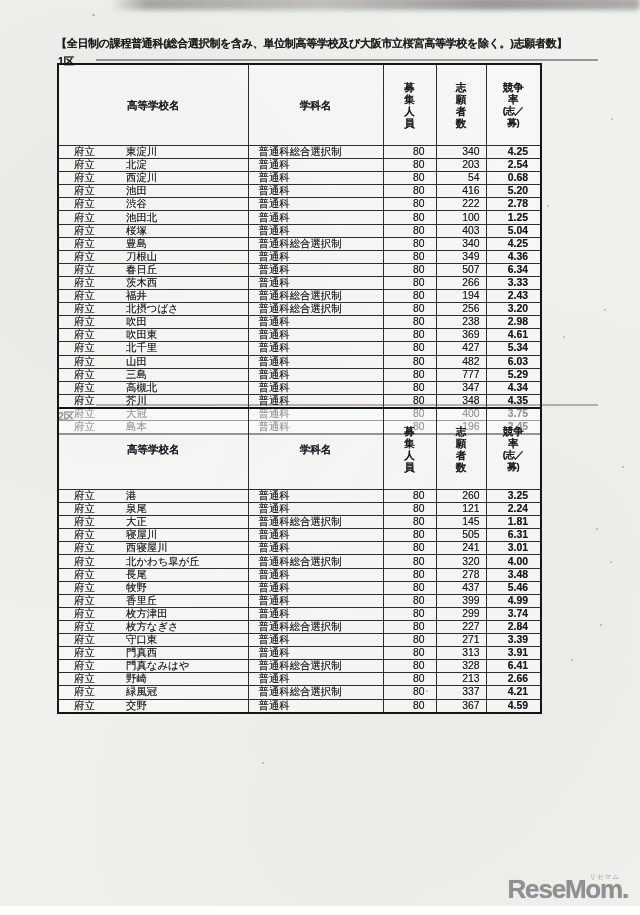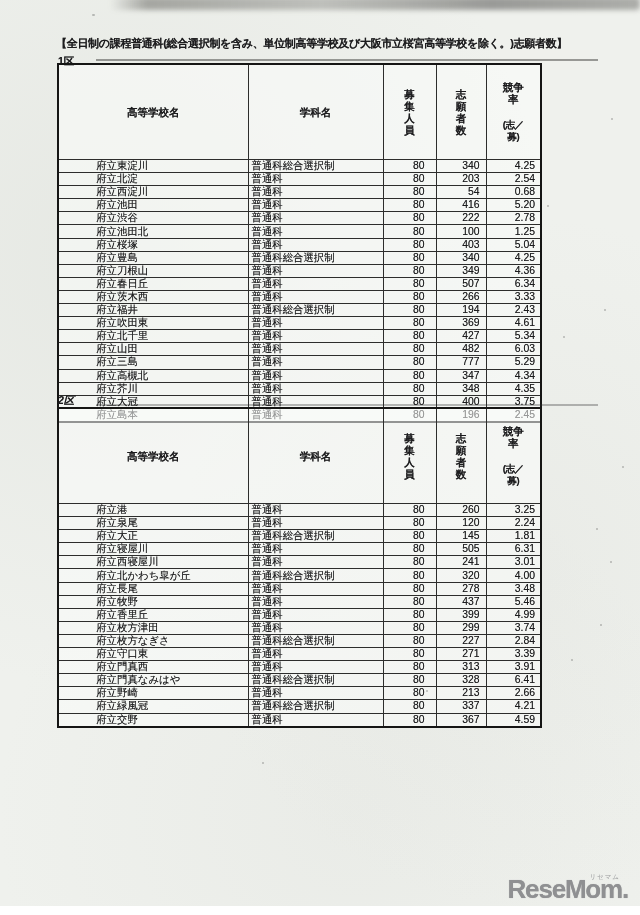--- a/index.html
+++ b/index.html
@@ -21,41 +21,41 @@
   }
   .doc-title{
     position:absolute;left:56px;top:36px;white-space:nowrap;
     font-size:11px;font-weight:bold;letter-spacing:-.3px;
     text-shadow:0 0 .5px rgba(25,25,25,.65);
   }
   .district-label{
     position:absolute;left:58px;font-size:10.5px;font-weight:bold;
     text-shadow:0 0 .5px rgba(25,25,25,.6);
   }
-  .d1{top:55px;} .d2{top:394px;font-style:italic;}
+  .d1{top:55px;} .d2{top:410px;}
   .streak{position:absolute;left:96px;height:1.5px;background:rgba(45,45,43,.45);filter:blur(.4px);}
   .s1{top:59px;width:502px;} .s2{top:404px;width:502px;background:rgba(45,45,43,.32);}
   table.t{
     position:absolute;left:57px;width:483px;
     border-collapse:collapse;table-layout:fixed;
     background:rgba(252,253,251,.55);
     text-shadow:0 0 .45px rgba(25,25,25,.6);
   }
   .t1{top:63px;} .t2{top:407px;}
   table.t,table.t th,table.t td{border:1px solid #2d2d2c;}
   table.t{border:2px solid #151514;}
   thead tr{height:27px;}
   th{font-size:10.5px;font-weight:bold;padding:16px;line-height:12px;text-align:center;}
-  th .ratio2{font-size:9.6px;font-weight:bold;letter-spacing:-.5px;margin-top:14px;}
+  th .ratio2{font-size:9.6px;font-weight:bold;letter-spacing:-.5px;}
   tbody tr{height:13.1px;}
   td{padding:0;font-size:10.4px;line-height:12px;white-space:nowrap;overflow:hidden;}
-  td.c-school .founder{display:inline-block;width:52px;padding-left:6px;text-align:right;}
-  td.c-dept{padding-left:3px;}
+  td.c-school .founder{display:inline-block;width:52px;padding-left:15px;}
+  td.c-dept{padding-left:10px;}
   td.c-num{text-align:right;font-family:"Liberation Sans",sans-serif;}
-  td.cap{padding-right:11px;} td.app{padding-right:6px;} td.rat{padding-right:5px;}
+  td.cap{padding-right:11px;} td.app{padding-right:6px;} td.rat{padding-right:12px;font-weight:bold;}
   .speck{position:absolute;border-radius:50%;background:rgba(60,60,58,.32);}
   .logo{position:absolute;top:874px;right:12px;color:#8f9092;}
   .logo .brand{
     font-size:26px;font-weight:bold;letter-spacing:-1.2px;line-height:30px;
     text-shadow:0 0 .7px rgba(150,151,153,.9);
   }
   .logo .ruby{
     position:absolute;top:-1px;right:8px;font-size:6.5px;letter-spacing:1px;color:#9a9b9d;
   }
 </style>
@@ -169,20 +169,34 @@
     <td class="c-num rat">3.33</td>
   </tr>
         <tr>
     <td class="c-school"><span class="founder">府立</span><span class="school">福井</span></td>
     <td class="c-dept">普通科総合選択制</td>
     <td class="c-num cap">80</td>
     <td class="c-num app">194</td>
     <td class="c-num rat">2.43</td>
   </tr>
         <tr>
+    <td class="c-school"><span class="founder">府立</span><span class="school">北摂つばさ</span></td>
+    <td class="c-dept">普通科総合選択制</td>
+    <td class="c-num cap">80</td>
+    <td class="c-num app">256</td>
+    <td class="c-num rat">3.20</td>
+  </tr>
+        <tr>
+    <td class="c-school"><span class="founder">府立</span><span class="school">吹田</span></td>
+    <td class="c-dept">普通科</td>
+    <td class="c-num cap">80</td>
+    <td class="c-num app">238</td>
+    <td class="c-num rat">2.98</td>
+  </tr>
+        <tr>
     <td class="c-school"><span class="founder">府立</span><span class="school">吹田東</span></td>
     <td class="c-dept">普通科</td>
     <td class="c-num cap">80</td>
     <td class="c-num app">369</td>
     <td class="c-num rat">4.61</td>
   </tr>
         <tr>
     <td class="c-school"><span class="founder">府立</span><span class="school">北千里</span></td>
     <td class="c-dept">普通科</td>
     <td class="c-num cap">80</td>
@@ -261,21 +275,21 @@
     <td class="c-school"><span class="founder">府立</span><span class="school">港</span></td>
     <td class="c-dept">普通科</td>
     <td class="c-num cap">80</td>
     <td class="c-num app">260</td>
     <td class="c-num rat">3.25</td>
   </tr>
         <tr>
     <td class="c-school"><span class="founder">府立</span><span class="school">泉尾</span></td>
     <td class="c-dept">普通科</td>
     <td class="c-num cap">80</td>
-    <td class="c-num app">120</td>
+    <td class="c-num app">121</td>
     <td class="c-num rat">2.24</td>
   </tr>
         <tr>
     <td class="c-school"><span class="founder">府立</span><span class="school">大正</span></td>
     <td class="c-dept">普通科総合選択制</td>
     <td class="c-num cap">80</td>
     <td class="c-num app">145</td>
     <td class="c-num rat">1.81</td>
   </tr>
         <tr>

